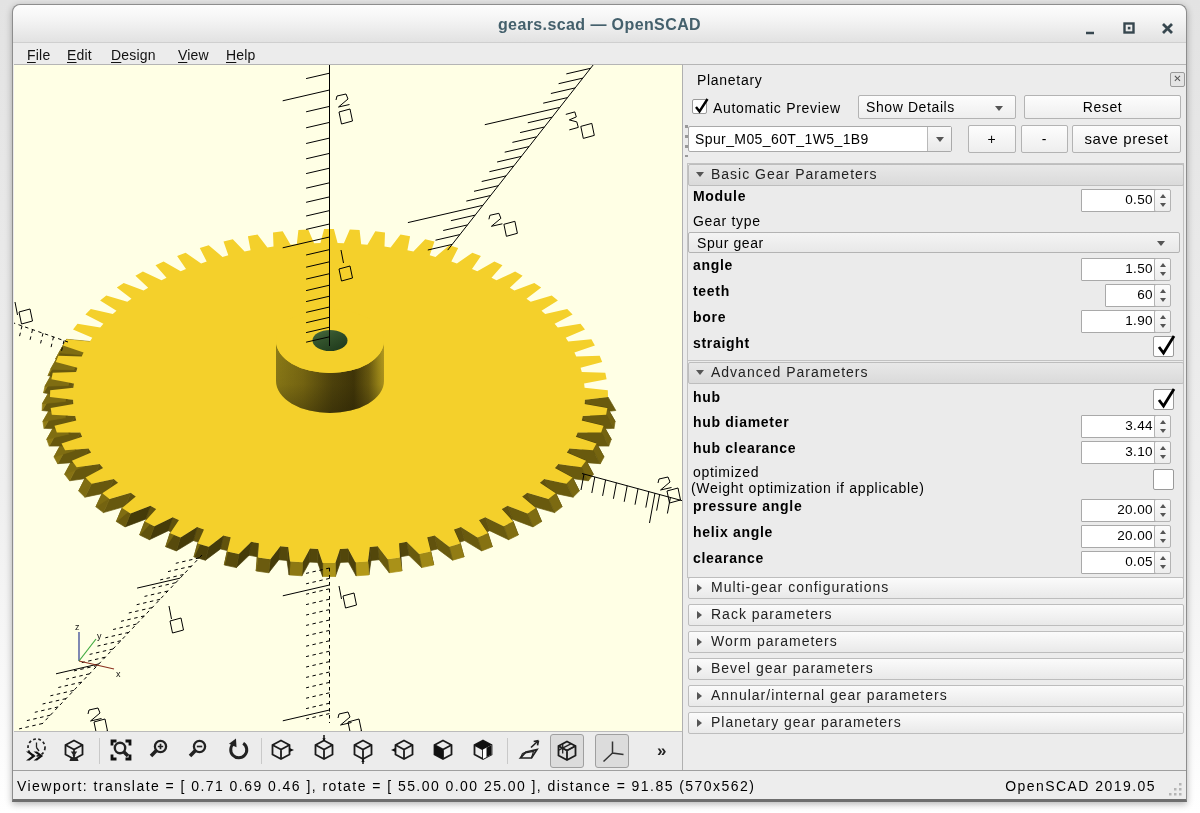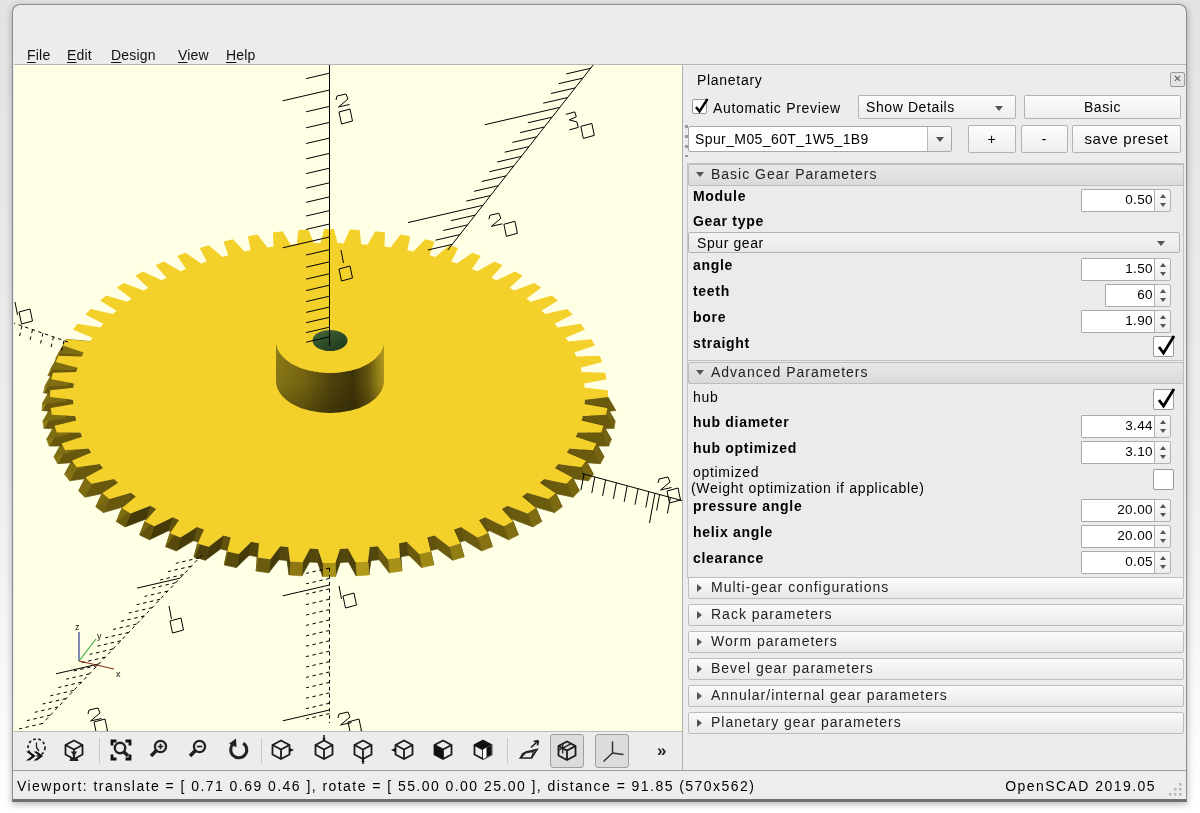--- a/index.html
+++ b/index.html
@@ -29,20 +29,29 @@
 .spinbtn { position:absolute; width:17px; height:23px; background:linear-gradient(#fbfbfb,#ededed);
   border:1px solid #b3b3b3; border-radius:2px; box-sizing:border-box;}
 .sua { position:absolute; left:4.5px; top:4px; width:0; height:0; border-left:3.5px solid transparent;
   border-right:3.5px solid transparent; border-bottom:4.5px solid #555;}
 .sda { position:absolute; left:4.5px; bottom:4px; width:0; height:0; border-left:3.5px solid transparent;
   border-right:3.5px solid transparent; border-top:4.5px solid #555;}
 .cbx { position:absolute; background:#fff; border:1px solid #9a9a9a;
   border-radius:2px; box-sizing:border-box;}
 </style></head><body>
 <div id="win">
+    <div id="titlebar">
+      <div id="title">gears.scad — OpenSCAD</div>
+      <svg width="110" height="24" viewBox="0 0 110 24" style="position:absolute;left:1066px;top:12px">
+        <path d="M7 16 h8" stroke="#37474f" stroke-width="2.6"></path>
+        <rect x="45.5" y="6.5" width="9" height="9" fill="none" stroke="#37474f" stroke-width="2.4"></rect>
+        <rect x="48.8" y="9.8" width="2.6" height="2.6" fill="#37474f"></rect>
+        <path d="M84 7 l9 9 M93 7 l-9 9" stroke="#37474f" stroke-width="2.8"></path>
+      </svg>
+    </div>
     <div id="menubar">
       <div class="mi" style="left:14px"><u>F</u>ile</div>
       <div class="mi" style="left:54px"><u>E</u>dit</div>
       <div class="mi" style="left:98px"><u>D</u>esign</div>
       <div class="mi" style="left:165px"><u>V</u>iew</div>
       <div class="mi" style="left:213px"><u>H</u>elp</div>
     </div>
     <div id="viewport">
       <svg width="668" height="666" viewBox="0 0 668 666" style="position:absolute;left:0;top:0">
         <g>
@@ -460,39 +469,39 @@
     <div id="rpanel">
       <div style="position:absolute;left:14px;top:7px;font-size:14px;letter-spacing:0.7px;color:#000;white-space:nowrap">Planetary</div>
       <div style="position:absolute;left:487px;top:7px;width:13px;height:13px;border:1px solid #9a9a9a;border-radius:2px;background:#e4e4e4;color:#555;font-size:10px;line-height:11px;text-align:center">✕</div>
       <div class="cbx" style="left:9px;top:34px;width:15px;height:15px">
         <svg width="18" height="20" style="position:absolute;left:0px;top:-4px;overflow:visible">
           <path d="M3 11 L6.5 15.5 L14.5 3" stroke="#000" stroke-width="2.4" fill="none"></path>
         </svg>
       </div>
       <div style="position:absolute;left:30px;top:35px;font-size:14px;letter-spacing:0.7px;color:#000;white-space:nowrap">Automatic Preview</div>
       <div style="position:absolute;left:175px;top:30px;width:158px;height:24px;background:linear-gradient(#fdfdfd,#eee);border:1px solid #b3b3b3;border-radius:2px;font-size:14px;letter-spacing:0.6px;line-height:23px;padding-left:7px;box-sizing:border-box">Show Details<span style="position:absolute;right:12px;top:10px;width:0;height:0;border-left:4.5px solid transparent;border-right:4.5px solid transparent;border-top:5px solid #555"></span></div>
-      <div class="btn" style="left:341px;top:30px;width:157px;height:24px">Basic</div>
+      <div class="btn" style="left:341px;top:30px;width:157px;height:24px">Reset</div>
       <div style="position:absolute;left:5px;top:61px;width:264px;height:26px;background:#fff;border:1px solid #a9a9a9;border-radius:2px;box-sizing:border-box">
         <div style="font-size:14px;letter-spacing:0.4px;line-height:24px;padding-left:6px">Spur_M05_60T_1W5_1B9</div>
         <div style="position:absolute;right:0;top:0;width:23px;height:24px;border-left:1px solid #b9b9b9;background:linear-gradient(#fafafa,#e9e9e9)">
           <span style="position:absolute;right:7px;top:10px;width:0;height:0;border-left:4.5px solid transparent;border-right:4.5px solid transparent;border-top:5px solid #555"></span>
         </div>
       </div>
       <div class="btn" style="left:285px;top:60px;width:48px;height:28px;line-height:26px">+</div>
       <div class="btn" style="left:338px;top:60px;width:47px;height:28px;line-height:26px">-</div>
       <div class="btn" style="left:389px;top:60px;width:109px;height:28px;line-height:26px;font-size:15px">save preset</div>
       <div style="position:absolute;left:4px;top:98px;width:495px;height:197px;border:1px solid #c2c2c2;background:#ebebeb"></div>
       <div style="position:absolute;left:5px;top:99px;width:494px;height:20px;background:linear-gradient(#e8e8e8,#dadada);border:1px solid #bdbdbd;border-radius:2px;font-size:14px;letter-spacing:1px;color:#222;line-height:19px;white-space:nowrap"><span style="display:inline-block;width:0;height:0;border-left:4px solid transparent;border-right:4px solid transparent;border-top:5px solid #555;margin:0 7px 2px 7px;vertical-align:middle"></span>Basic Gear Parameters</div>
       <div style="position:absolute;left:10px;top:123px;font-size:14px;letter-spacing:0.7px;font-weight:bold;color:#000;white-space:nowrap">Module</div>
       <div class="spin" style="left:398px;top:124px;width:71px">0.50</div>
       <div class="spinbtn" style="left:471px;top:124px">
         <div class="sua"></div>
         <div class="sda"></div>
       </div>
-      <div style="position:absolute;left:10px;top:148px;font-size:14px;letter-spacing:0.7px;font-weight:bold;color:#000;white-space:nowrap">Gear type</div>
+      <div style="position:absolute;left:10px;top:148px;font-size:14px;letter-spacing:0.7px;font-weight:normal;color:#000;white-space:nowrap">Gear type</div>
       <div style="position:absolute;left:5px;top:167px;width:492px;height:21px;background:linear-gradient(#f4f4f4,#e8e8e8);border:1px solid #b3b3b3;border-radius:2px;font-size:14px;letter-spacing:0.6px;color:#000;line-height:20px;padding-left:8px;box-sizing:border-box">Spur gear<span style="position:absolute;right:14px;top:8px;width:0;height:0;border-left:4.5px solid transparent;border-right:4.5px solid transparent;border-top:5px solid #555"></span></div>
       <div style="position:absolute;left:10px;top:192px;font-size:14px;letter-spacing:0.7px;font-weight:bold;color:#000;white-space:nowrap">angle</div>
       <div class="spin" style="left:398px;top:193px;width:71px">1.50</div>
       <div class="spinbtn" style="left:471px;top:193px">
         <div class="sua"></div>
         <div class="sda"></div>
       </div>
       <div style="position:absolute;left:10px;top:218px;font-size:14px;letter-spacing:0.7px;font-weight:bold;color:#000;white-space:nowrap">teeth</div>
       <div class="spin" style="left:422px;top:219px;width:47px">60</div>
       <div class="spinbtn" style="left:471px;top:219px">
@@ -506,33 +515,33 @@
         <div class="sda"></div>
       </div>
       <div style="position:absolute;left:10px;top:270px;font-size:14px;letter-spacing:0.7px;font-weight:bold;color:#000;white-space:nowrap">straight</div>
       <div class="cbx" style="left:470px;top:271px;width:21px;height:21px">
         <svg width="26" height="28" style="position:absolute;left:1px;top:-5px;overflow:visible">
           <path d="M4 15 L8.5 21 L19 4" stroke="#000" stroke-width="2.8" fill="none"></path>
         </svg>
       </div>
       <div style="position:absolute;left:4px;top:295px;width:495px;height:216px;border:1px solid #c2c2c2;background:#ebebeb"></div>
       <div style="position:absolute;left:5px;top:297px;width:494px;height:20px;background:linear-gradient(#e8e8e8,#dadada);border:1px solid #bdbdbd;border-radius:2px;font-size:14px;letter-spacing:1px;color:#222;line-height:19px;white-space:nowrap"><span style="display:inline-block;width:0;height:0;border-left:4px solid transparent;border-right:4px solid transparent;border-top:5px solid #555;margin:0 7px 2px 7px;vertical-align:middle"></span>Advanced Parameters</div>
-      <div style="position:absolute;left:10px;top:324px;font-size:14px;letter-spacing:0.7px;font-weight:normal;color:#000;white-space:nowrap">hub</div>
+      <div style="position:absolute;left:10px;top:324px;font-size:14px;letter-spacing:0.7px;font-weight:bold;color:#000;white-space:nowrap">hub</div>
       <div class="cbx" style="left:470px;top:324px;width:21px;height:21px">
         <svg width="26" height="28" style="position:absolute;left:1px;top:-5px;overflow:visible">
           <path d="M4 15 L8.5 21 L19 4" stroke="#000" stroke-width="2.8" fill="none"></path>
         </svg>
       </div>
       <div style="position:absolute;left:10px;top:349px;font-size:14px;letter-spacing:0.7px;font-weight:bold;color:#000;white-space:nowrap">hub diameter</div>
       <div class="spin" style="left:398px;top:350px;width:71px">3.44</div>
       <div class="spinbtn" style="left:471px;top:350px">
         <div class="sua"></div>
         <div class="sda"></div>
       </div>
-      <div style="position:absolute;left:10px;top:375px;font-size:14px;letter-spacing:0.7px;font-weight:bold;color:#000;white-space:nowrap">hub optimized</div>
+      <div style="position:absolute;left:10px;top:375px;font-size:14px;letter-spacing:0.7px;font-weight:bold;color:#000;white-space:nowrap">hub clearance</div>
       <div class="spin" style="left:398px;top:376px;width:71px">3.10</div>
       <div class="spinbtn" style="left:471px;top:376px">
         <div class="sua"></div>
         <div class="sda"></div>
       </div>
       <div style="position:absolute;left:10px;top:399px;font-size:14px;letter-spacing:0.7px;font-weight:normal;color:#000;white-space:nowrap">optimized</div>
       <div style="position:absolute;left:8px;top:415px;font-size:14px;letter-spacing:0.7px;color:#000;white-space:nowrap">(Weight optimization if applicable)</div>
       <div class="cbx" style="left:470px;top:404px;width:21px;height:21px"></div>
       <div style="position:absolute;left:10px;top:433px;font-size:14px;letter-spacing:0.7px;font-weight:bold;color:#000;white-space:nowrap">pressure angle</div>
       <div class="spin" style="left:398px;top:434px;width:71px">20.00</div>

